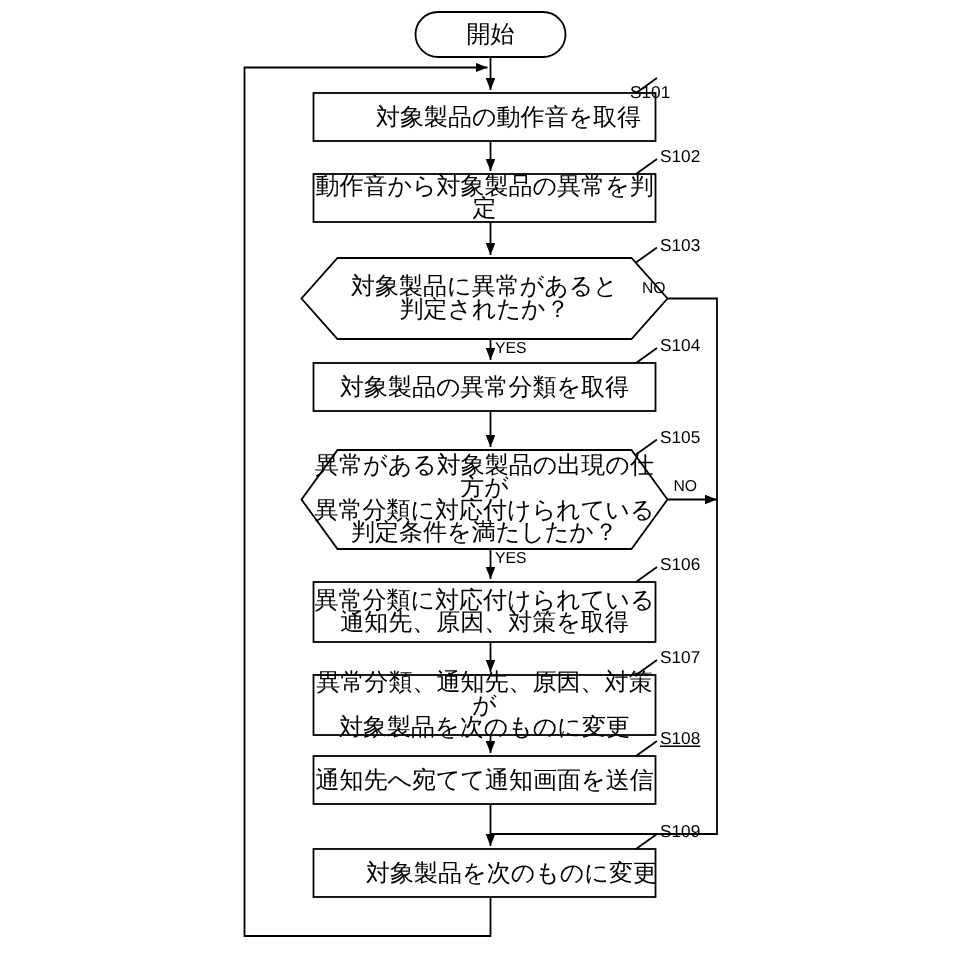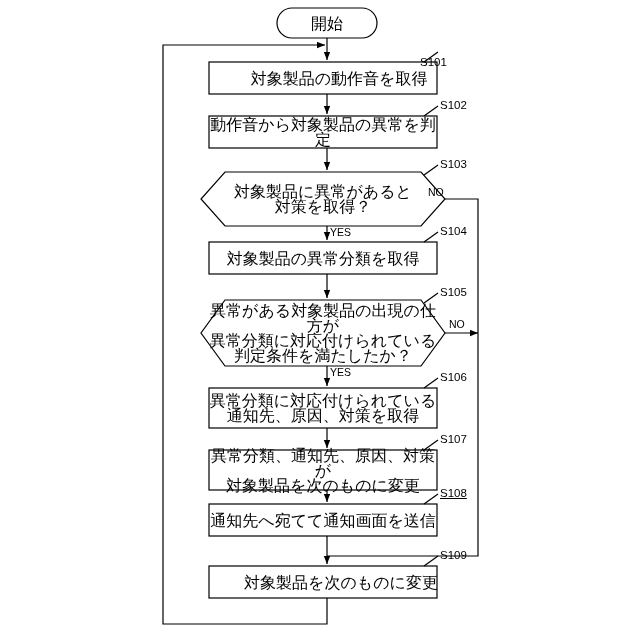--- a/index.html
+++ b/index.html
@@ -115,21 +115,21 @@
     </g>
   </svg>
 
   <div class="node-text" style="left:277px; top:8px; width:100px; height:30px;">開始</div>
 
   <div class="node-text" style="left:209px; top:62px; width:260px; height:32px;">対象製品の動作音を取得</div>
 
   <div class="node-text" style="left:209px; top:116px; width:228px; height:32px;">動作音から対象製品の異常を判定</div>
 
   <div class="node-text" style="left:211px; top:172px; width:224px; height:54px;">対象製品に異常があると
-対策を取得？</div>
+判定されたか？</div>
 
   <div class="node-text" style="left:209px; top:242px; width:228px; height:32px;">対象製品の異常分類を取得</div>
 
   <div class="node-text" style="left:206px; top:300px; width:234px; height:66px;">異常がある対象製品の出現の仕方が
 異常分類に対応付けられている
 判定条件を満たしたか？</div>
 
   <div class="node-text" style="left:209px; top:388px; width:228px; height:40px;">異常分類に対応付けられている
 通知先、原因、対策を取得</div>
 

